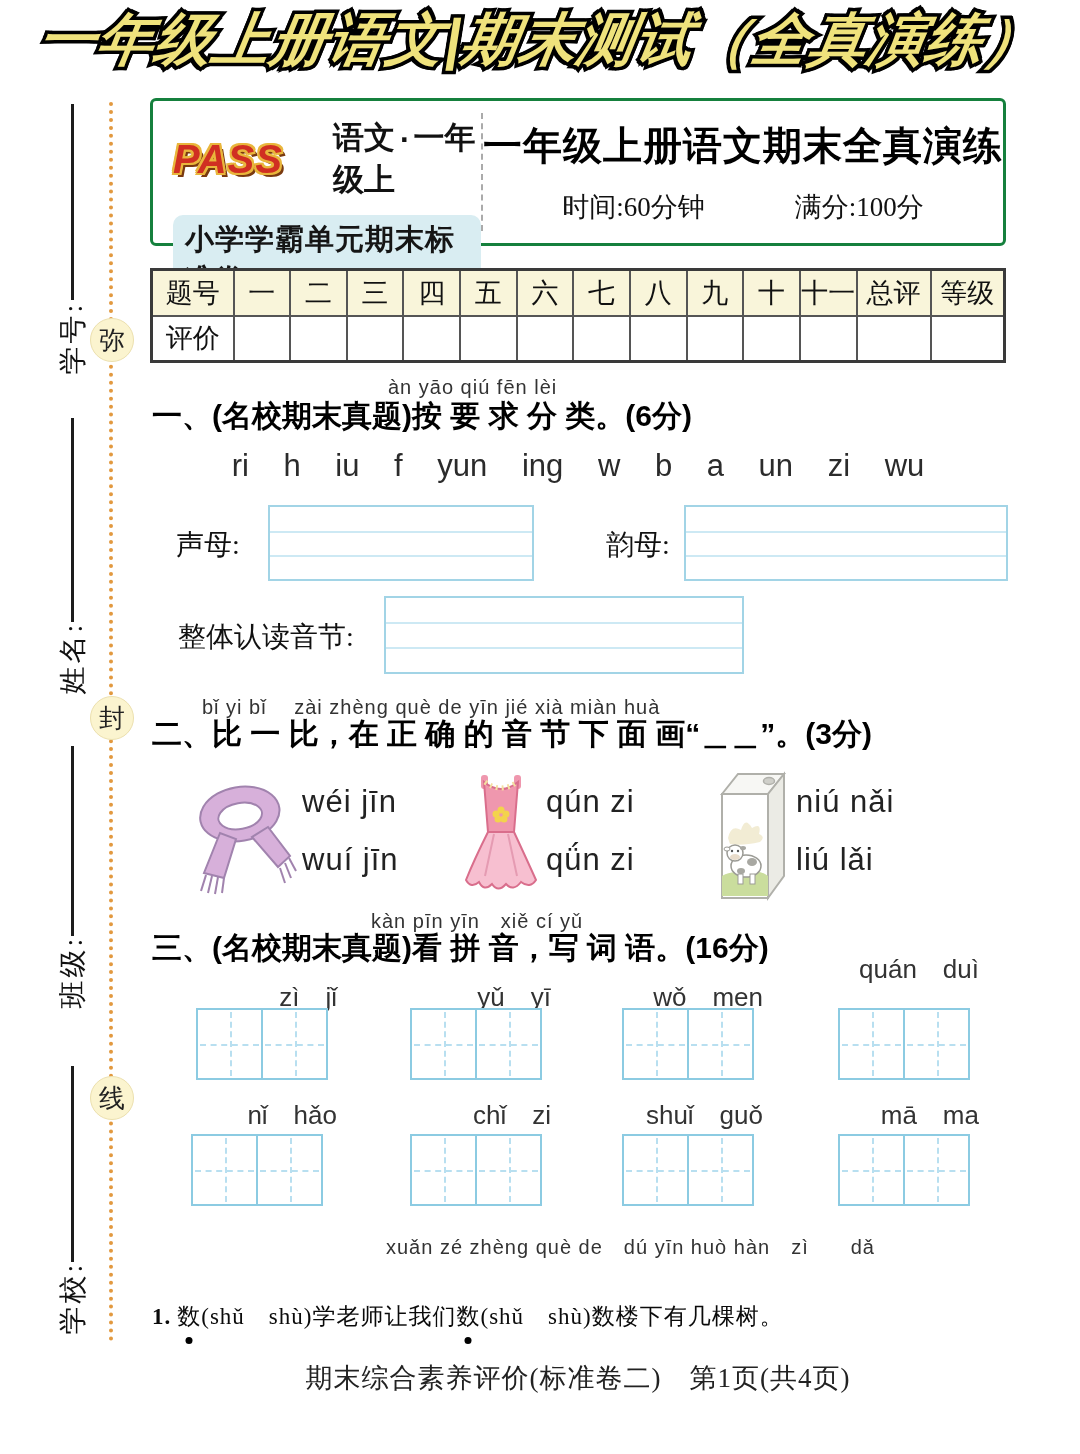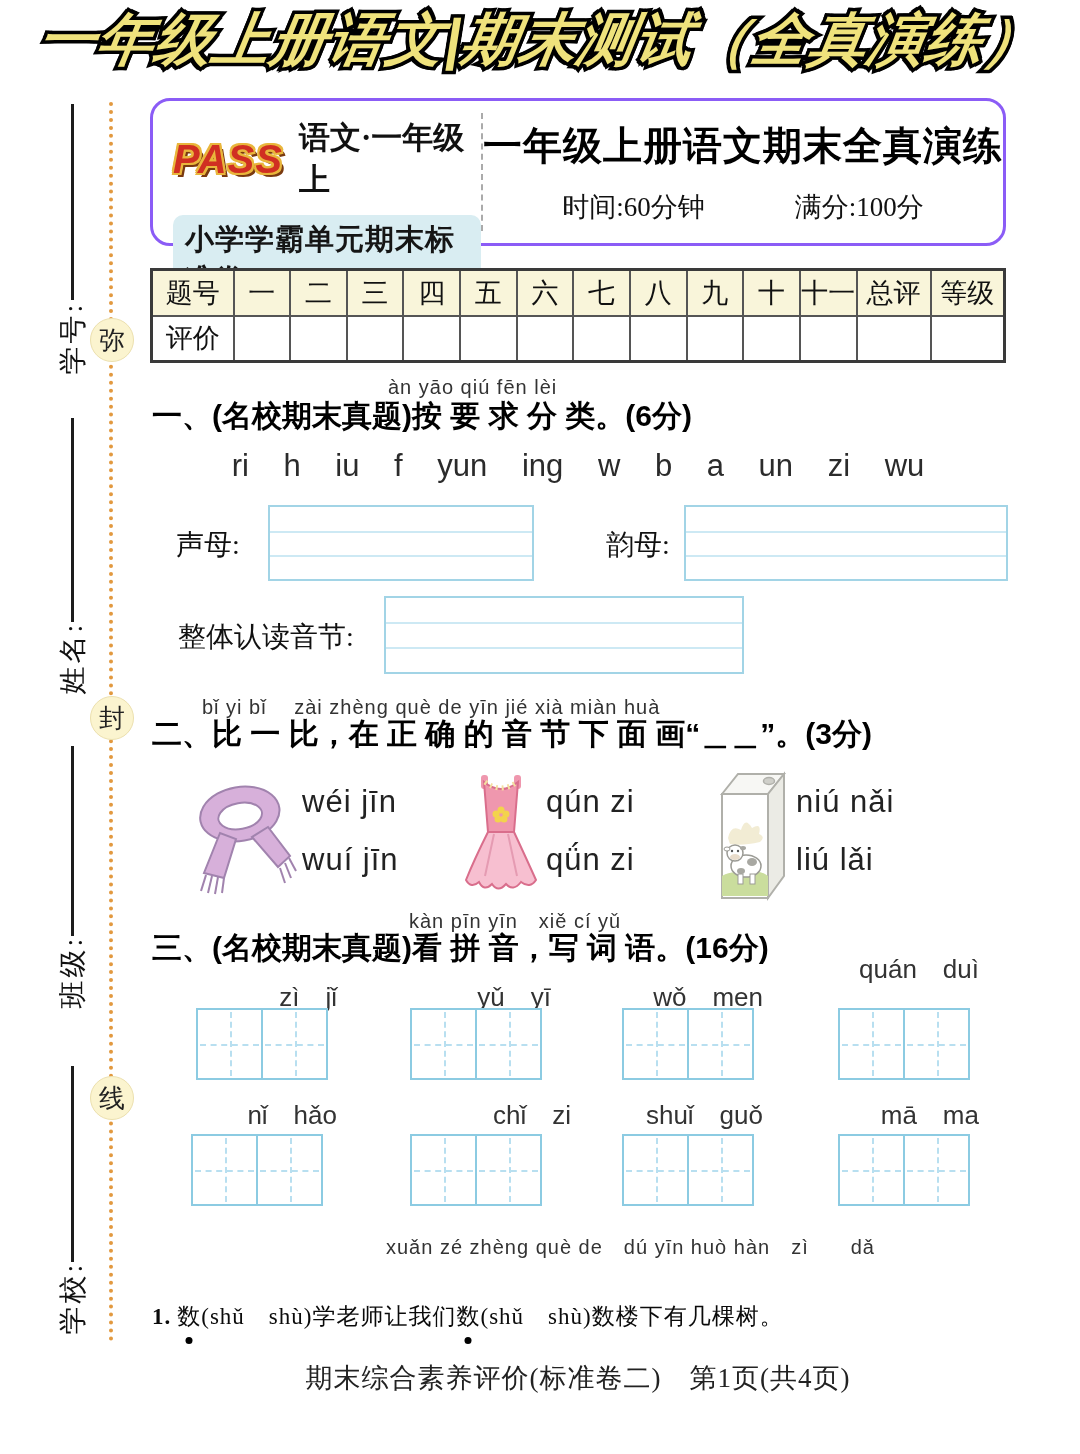--- a/index.html
+++ b/index.html
@@ -23,28 +23,28 @@
     transform:translate(-50%,-50%) rotate(-90deg);
     font-family:"Liberation Serif", serif; font-size:28px; color:#111; letter-spacing:3px; }
   .fold-dotted { position:absolute; left:109px; top:102px; height:1240px; width:0;
     border-left:4px dotted #e2993f; }
   .seal { position:absolute; left:90px; width:44px; height:44px; border-radius:50%;
     background:#fbf4cf; border:1px solid #ece0ae; display:flex; align-items:center; justify-content:center;
     font-family:"Liberation Serif", serif; font-size:26px; color:#222; }
 
   
   .header-box { position:absolute; left:150px; top:98px; width:856px; height:148px;
-    border:3px solid #8b5cf6; border-radius:20px; display:flex; background:#fff; }
+    border:3px solid #15803d; border-radius:6px; display:flex; background:#fff; }
   .hb-left { width:348px; padding:16px 0 0 20px; }
   .logo-row { display:flex; align-items:center; gap:16px; }
   .pass-logo { font-size:40px; font-weight:900; font-style:italic; letter-spacing:1px;
     color:#d02f22;
     text-shadow:-2px -2px 0 #e9b63c,2px -2px 0 #e9b63c,-2px 2px 0 #e9b63c,2px 2px 0 #e9b63c,
                 0 -2px 0 #e9b63c,0 2px 0 #e9b63c,-2px 0 0 #e9b63c,2px 0 0 #e9b63c,4px 4px 0 #7a3a10; }
-  .series-label { font-family:Liberation Serif, serif; font-weight:bold; font-size:31px; color:#111; }
+  .series-label { font-family:Liberation Mono, monospace; font-weight:bold; font-size:31px; color:#111;margin-left:34px; }
   .badge { display:inline-block; margin-top:14px; background:#d9edf2; border-radius:10px;
     padding:5px 12px; font-size:29px; font-weight:bold; color:#151515; letter-spacing:1px; }
   .hb-divider { border-left:2px dashed #aaa; margin:12px 0; }
   .hb-right { flex:1; text-align:left; padding-top:18px; }
   .exam-title { font-family:"Liberation Serif", serif; font-weight:900; font-size:39px;
     color:#000; letter-spacing:1px; white-space:nowrap; }
   .exam-meta { margin-top:16px; display:flex; justify-content:center; gap:90px;
     font-family:"Liberation Serif", serif; font-size:27px; color:#111; }
 
   
@@ -250,21 +250,21 @@
         <circle cx="26" cy="87" r="1.2" fill="#555"></circle>
       <ellipse cx="15" cy="85" rx="3" ry="2" fill="#ffffff" stroke="#9b9b95" stroke-width="1"></ellipse>
       <ellipse cx="31" cy="84" rx="3" ry="2" fill="#a8a8a2"></ellipse>
       <rect x="26" y="110" width="5" height="10" fill="#ffffff" stroke="#9b9b95" stroke-width="1"></rect>
       <rect x="38" y="110" width="5" height="10" fill="#ffffff" stroke="#9b9b95" stroke-width="1"></rect>
     </svg>
   </div>
   <div class="opt" style="left:796px;top:784px;">niú nǎi</div>
   <div class="opt" style="left:796px;top:842px;">liú lǎi</div>
 
-  <div class="pinyin" style="left:409px;top:908px;">kàn pīn yīn　xiě cí yǔ</div>
+  <div class="pinyin" style="left:371px;top:908px;">kàn pīn yīn　xiě cí yǔ</div>
   <div class="heading" style="left:152px;top:928px;">三、(名校期末真题)看 拼 音，写 词 语。(16分)</div>
 
   <div class="py-word" style="left:187px;top:980px;">zì　jǐ</div>
   <div class="py-word" style="left:401px;top:980px;">yǔ　yī</div>
   <div class="py-word" style="left:613px;top:980px;">wǒ　men</div>
   <div class="py-word" style="left:829px;top:952px;">quán　duì</div>
 
   <div class="tzg" style="left:196px;top:1008px;">
       <div class="cell"></div>
       <div class="cell"></div>
@@ -276,21 +276,21 @@
   <div class="tzg" style="left:622px;top:1008px;">
       <div class="cell"></div>
       <div class="cell"></div>
     </div>
   <div class="tzg" style="left:838px;top:1008px;">
       <div class="cell"></div>
       <div class="cell"></div>
     </div>
 
   <div class="py-word" style="left:187px;top:1098px;">nǐ　hǎo</div>
-  <div class="py-word" style="left:421px;top:1098px;">chǐ　zi</div>
+  <div class="py-word" style="left:401px;top:1098px;">chǐ　zi</div>
   <div class="py-word" style="left:613px;top:1098px;">shuǐ　guǒ</div>
   <div class="py-word" style="left:829px;top:1098px;">mā　ma</div>
 
   <div class="tzg" style="left:191px;top:1134px;">
       <div class="cell"></div>
       <div class="cell"></div>
     </div>
   <div class="tzg" style="left:410px;top:1134px;">
       <div class="cell"></div>
       <div class="cell"></div>

